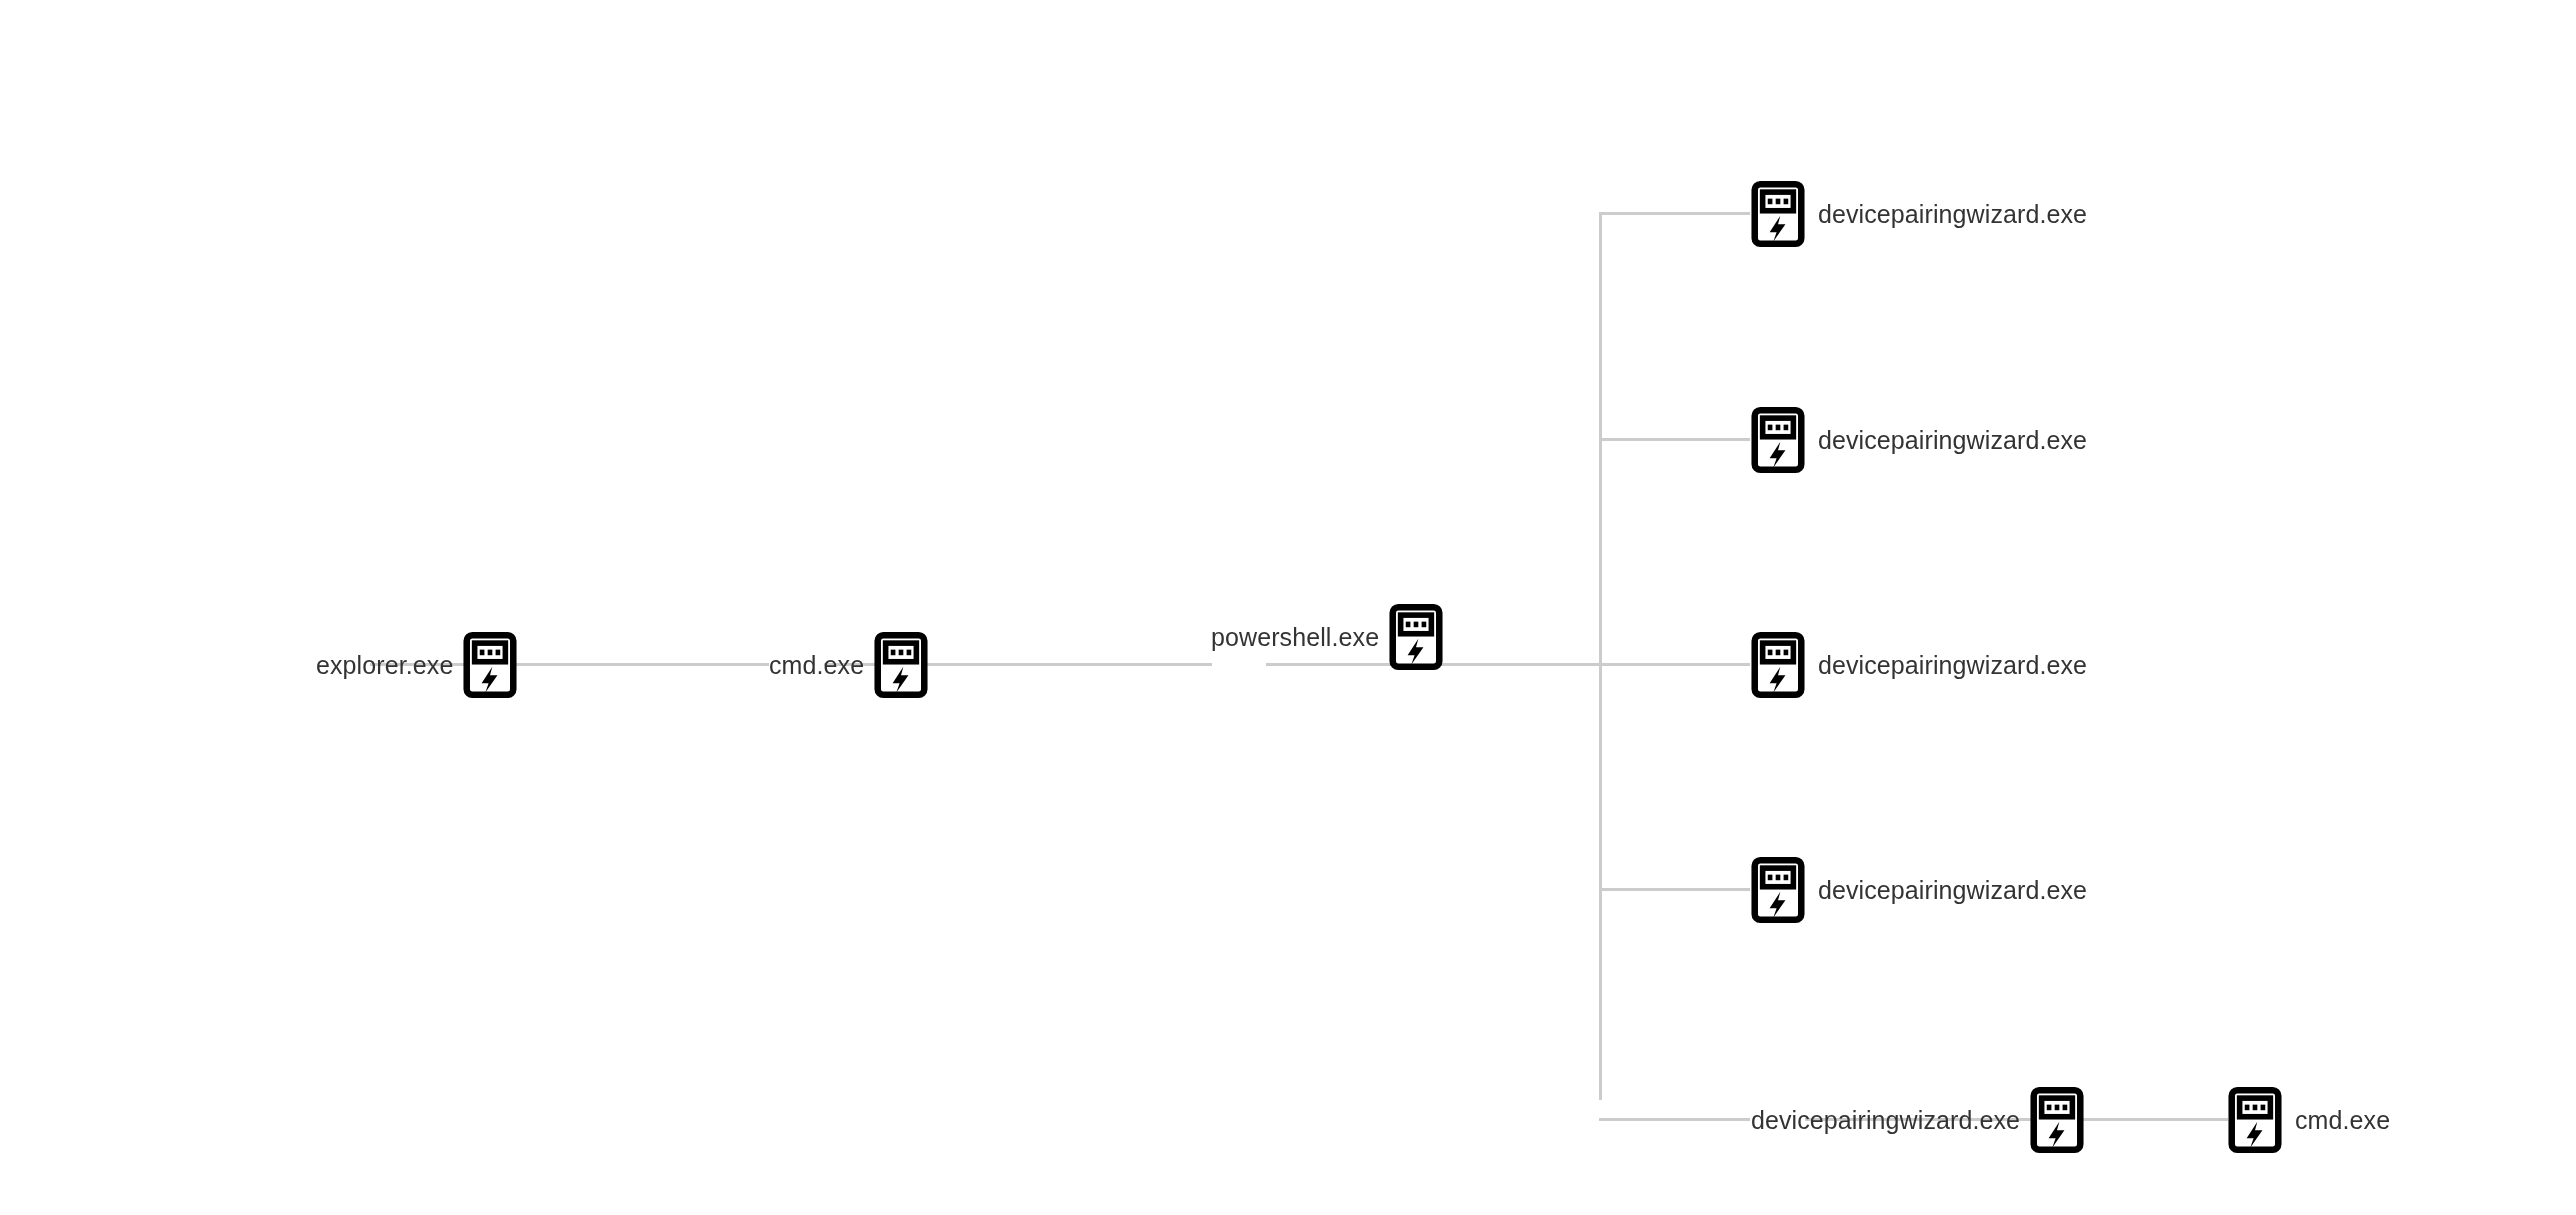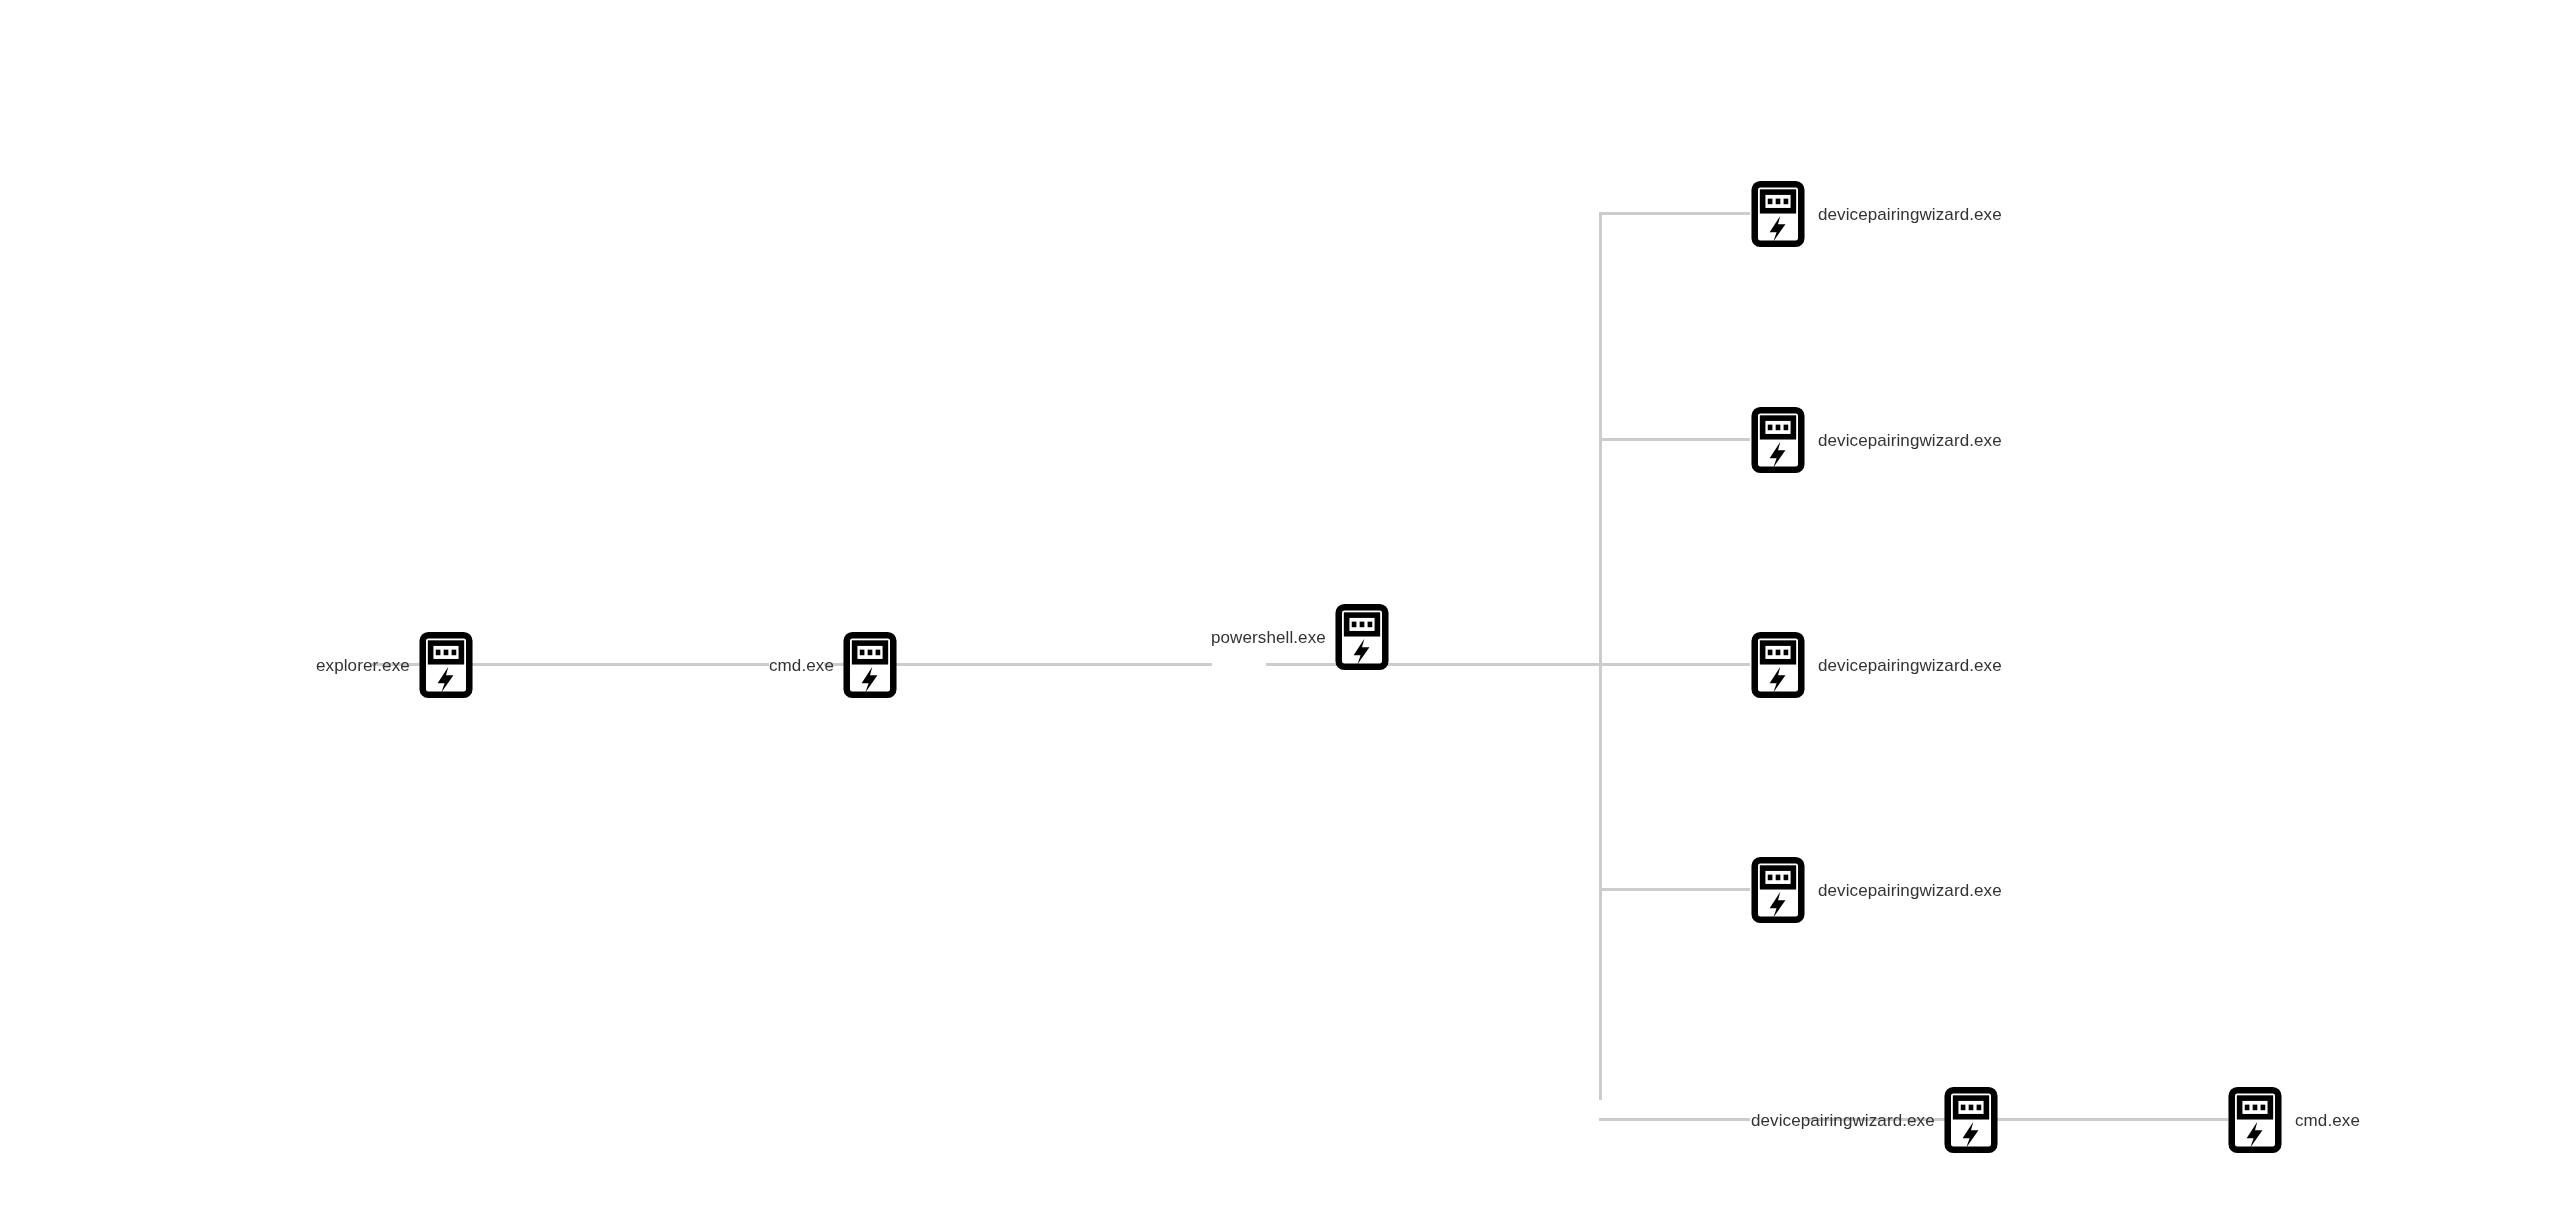--- a/index.html
+++ b/index.html
@@ -38,21 +38,21 @@
   .node.label-right { flex-direction: row; }
   .node.label-left  { flex-direction: row-reverse; }
 
   .node-icon {
     width: 54px;
     height: 68px;
     flex: 0 0 auto;
     display: block;
   }
   .node-label {
-    font-size: 17px;
+    font-size: 25px;
     line-height: 1;
     color: #333333;
     white-space: nowrap;
     letter-spacing: 0.1px;
   }
   .node.label-right .node-label { margin-left: 13px; }
   .node.label-left  .node-label { margin-right: 9.4px; }
 </style>
 </head>
 <body>

